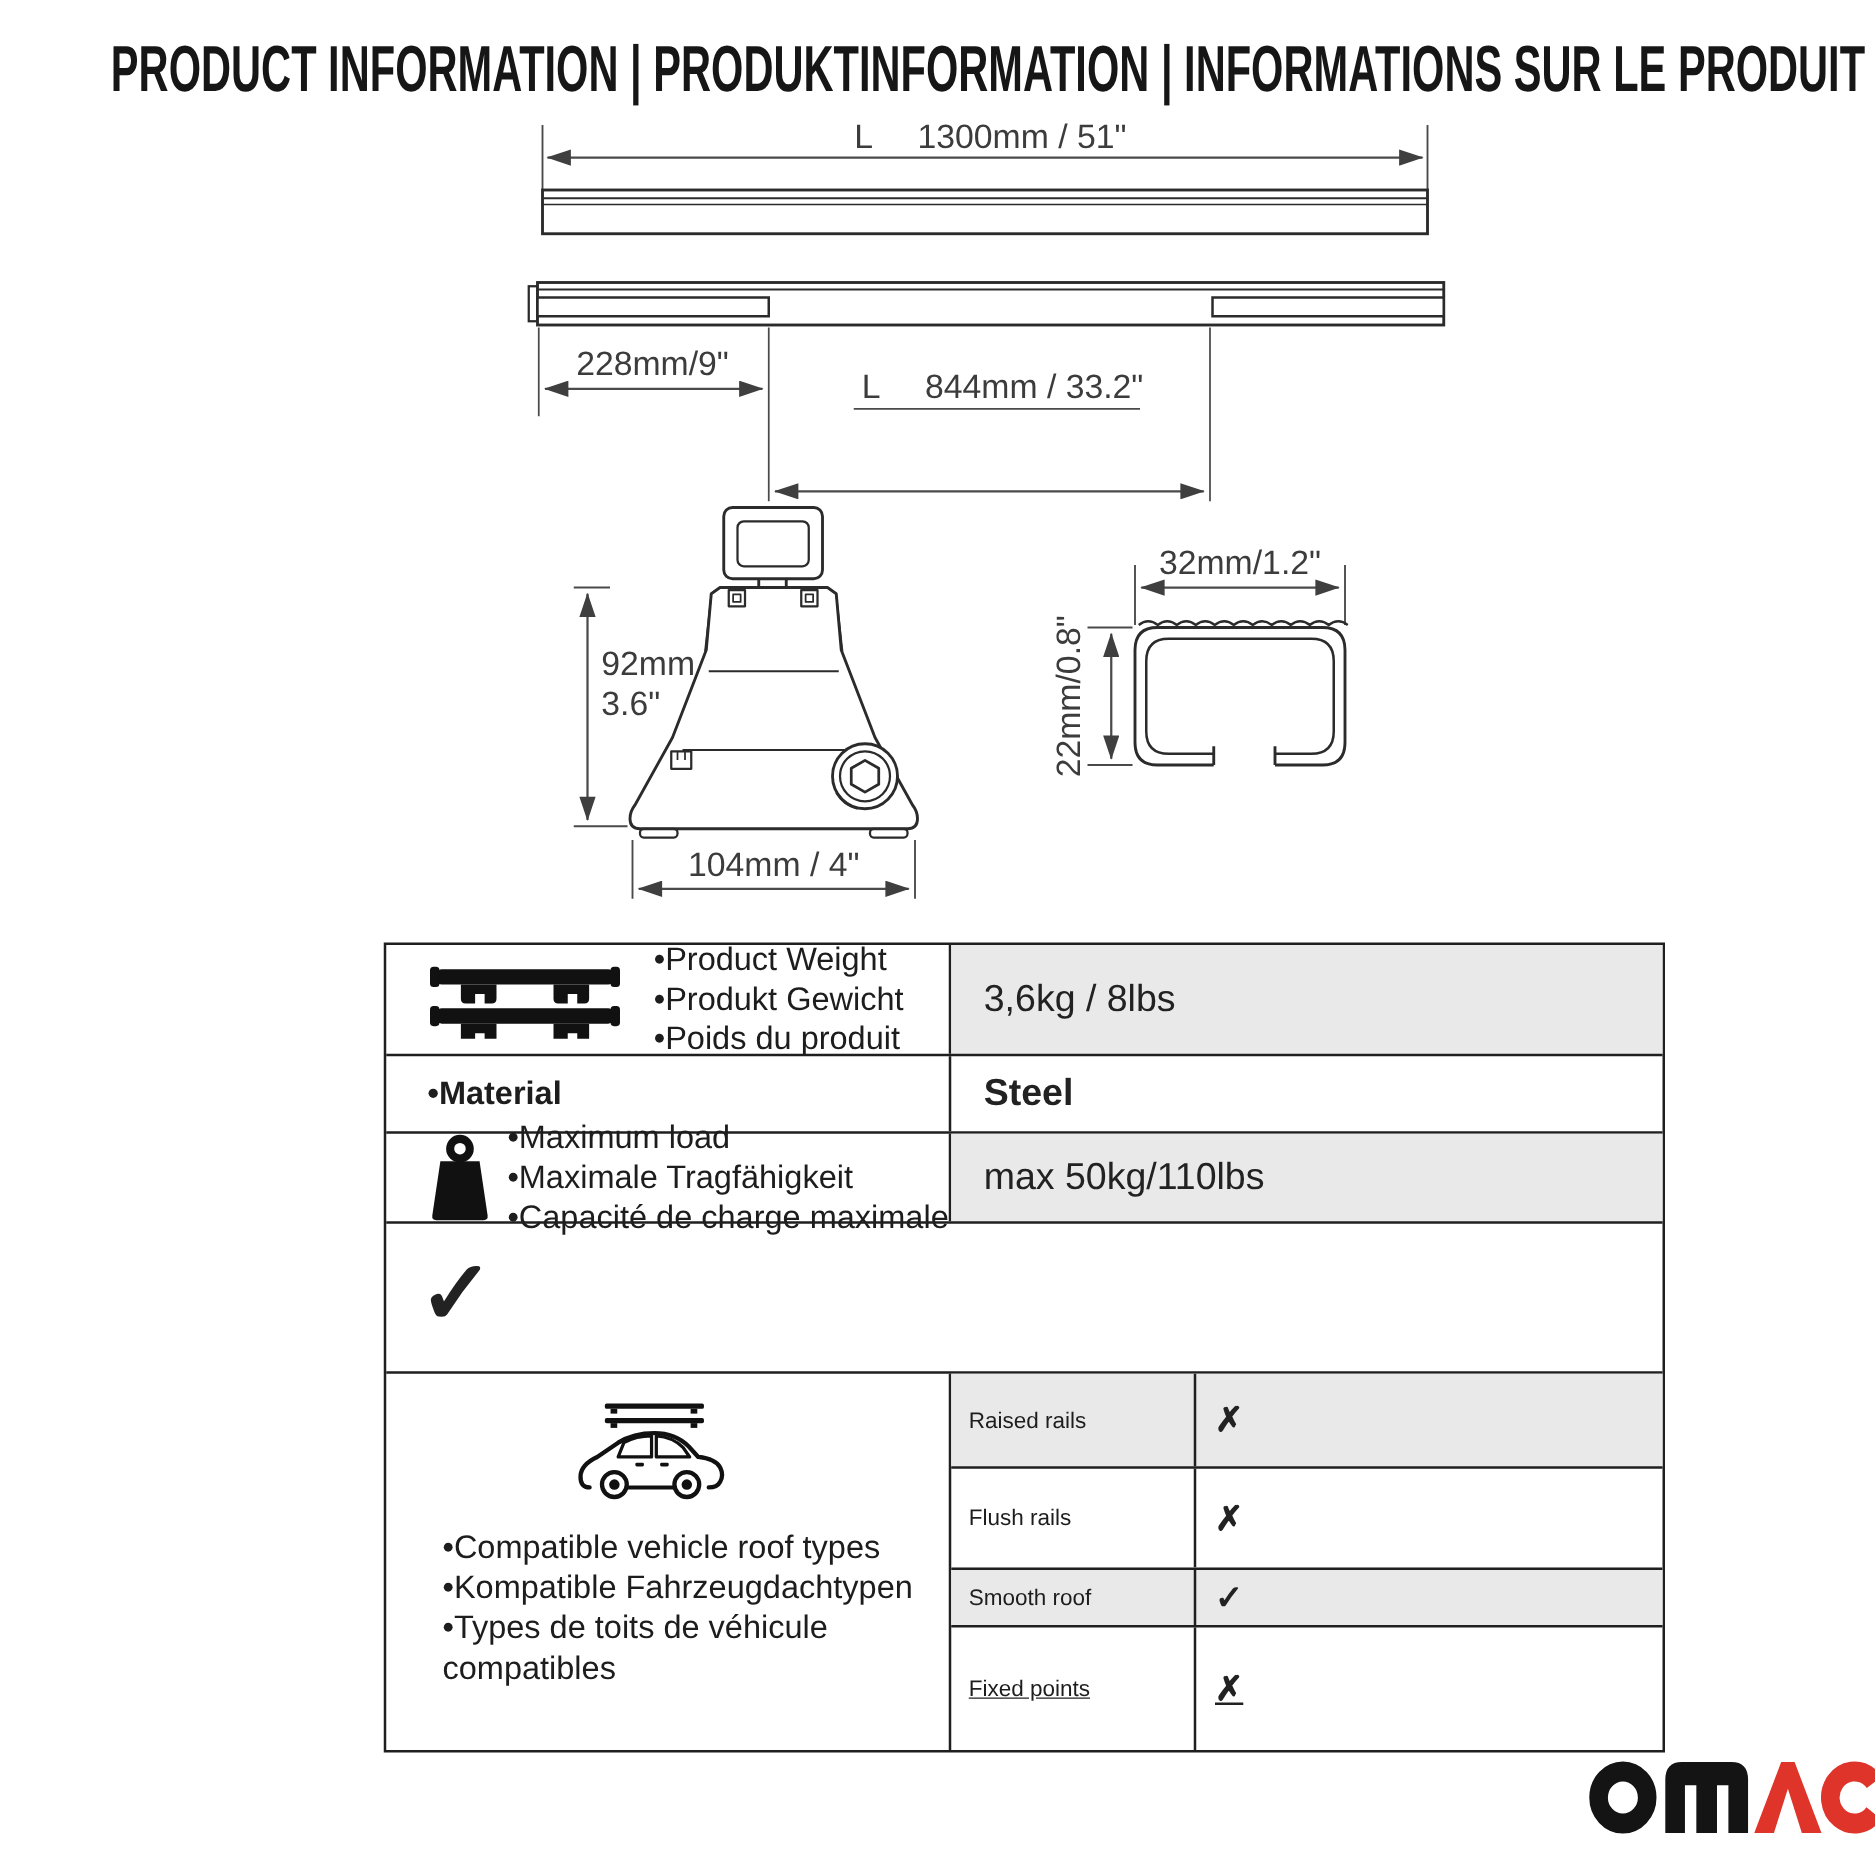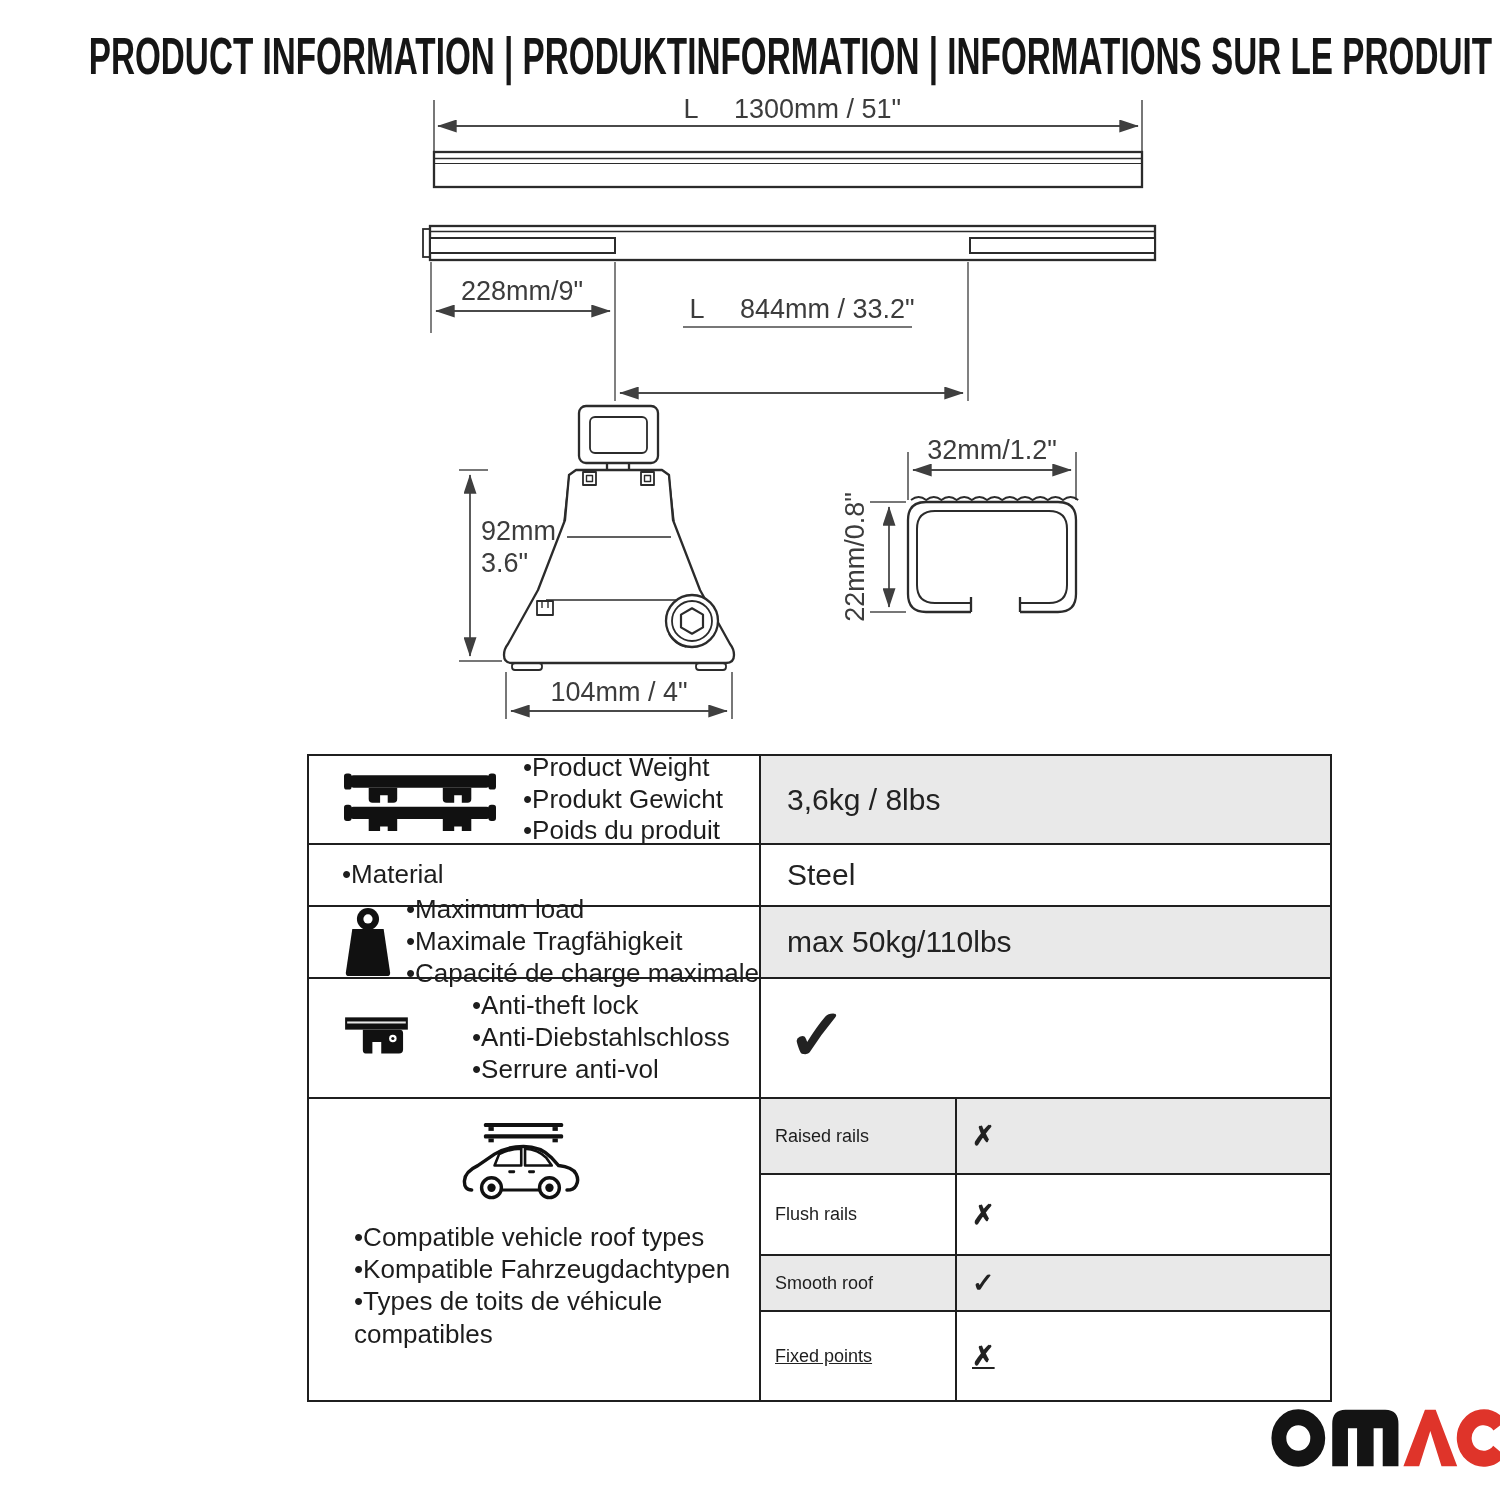--- a/index.html
+++ b/index.html
@@ -162,21 +162,21 @@
         </svg>
         <div class="lblock">
           <div>•Product Weight</div>
           <div>•Produkt Gewicht</div>
           <div>•Poids du produit</div>
         </div>
       </div>
       <div class="tvalue gray">3,6kg / 8lbs</div>
     </div>
 
-    <div class="trow" style="height:62px;">
+    <div class="trow" style="height:62px;font-weight:bold;">
       <div class="tlabel" style="padding-left:33px;">
         <div class="lblock">
           <div>•Material</div>
         </div>
       </div>
       <div class="tvalue">Steel</div>
     </div>
 
     <div class="trow" style="height:72px;">
       <div class="tlabel" style="padding-left:35px;gap:14px;">
@@ -188,34 +188,20 @@
         <div class="lblock">
           <div>•Maximum load</div>
           <div>•Maximale Tragfähigkeit</div>
           <div>•Capacité de charge maximale</div>
         </div>
       </div>
       <div class="tvalue gray">max 50kg/110lbs</div>
     </div>
 
     <div class="trow" style="height:120px;">
-      <div class="tlabel" style="padding-left:36px;gap:62px;">
-        <svg width="65" height="45" viewBox="0 0 95 66">
-          <rect x="0" y="2" width="92" height="18" fill="#111"></rect>
-          <rect x="3" y="8" width="86" height="3" fill="#fff" opacity="0.9"></rect>
-          <path d="M26,20 H80 Q85,20 85,25 V49 Q85,55 79,55 H53 V38 H40 V55 H30 Q26,55 26,50 Z" fill="#111"></path>
-          <circle cx="70" cy="33" r="5.5" fill="#fff"></circle>
-          <circle cx="70" cy="33" r="2.3" fill="#111"></circle>
-        </svg>
-        <div class="lblock">
-          <div>•Anti-theft lock</div>
-          <div>•Anti-Diebstahlschloss</div>
-          <div>•Serrure anti-vol</div>
-        </div>
-      </div>
       <div class="tvalue">
         <span class="bigcheck">✓</span>
       </div>
     </div>
 
     <div class="trow" style="flex:1 1 auto;">
       <div class="tlabel roofcell">
         <svg width="122" height="92" viewBox="0 0 160 100" style="margin-left:152px;">
           <g fill="#111">
             <rect x="30" y="0" width="104" height="5.5" rx="2"></rect>
@@ -247,21 +233,21 @@
       </div>
       <div class="tvalue subtable" style="padding-left:0;">
         <div class="subrow gray" style="height:74px;">
           <div class="sublabel">Raised rails</div>
           <div class="subvalue">✗</div>
         </div>
         <div class="subrow" style="height:81px;">
           <div class="sublabel">Flush rails</div>
           <div class="subvalue">✗</div>
         </div>
-        <div class="subrow gray" style="height:56px;justify-content:space-between;">
+        <div class="subrow gray" style="height:46px;justify-content:space-between;">
           <div class="sublabel">Smooth roof</div>
           <div class="subvalue">✓</div>
         </div>
         <div class="subrow" style="flex:1 1 auto;text-decoration:underline;">
           <div class="sublabel">Fixed points</div>
           <div class="subvalue">✗</div>
         </div>
       </div>
     </div>
   </div>

